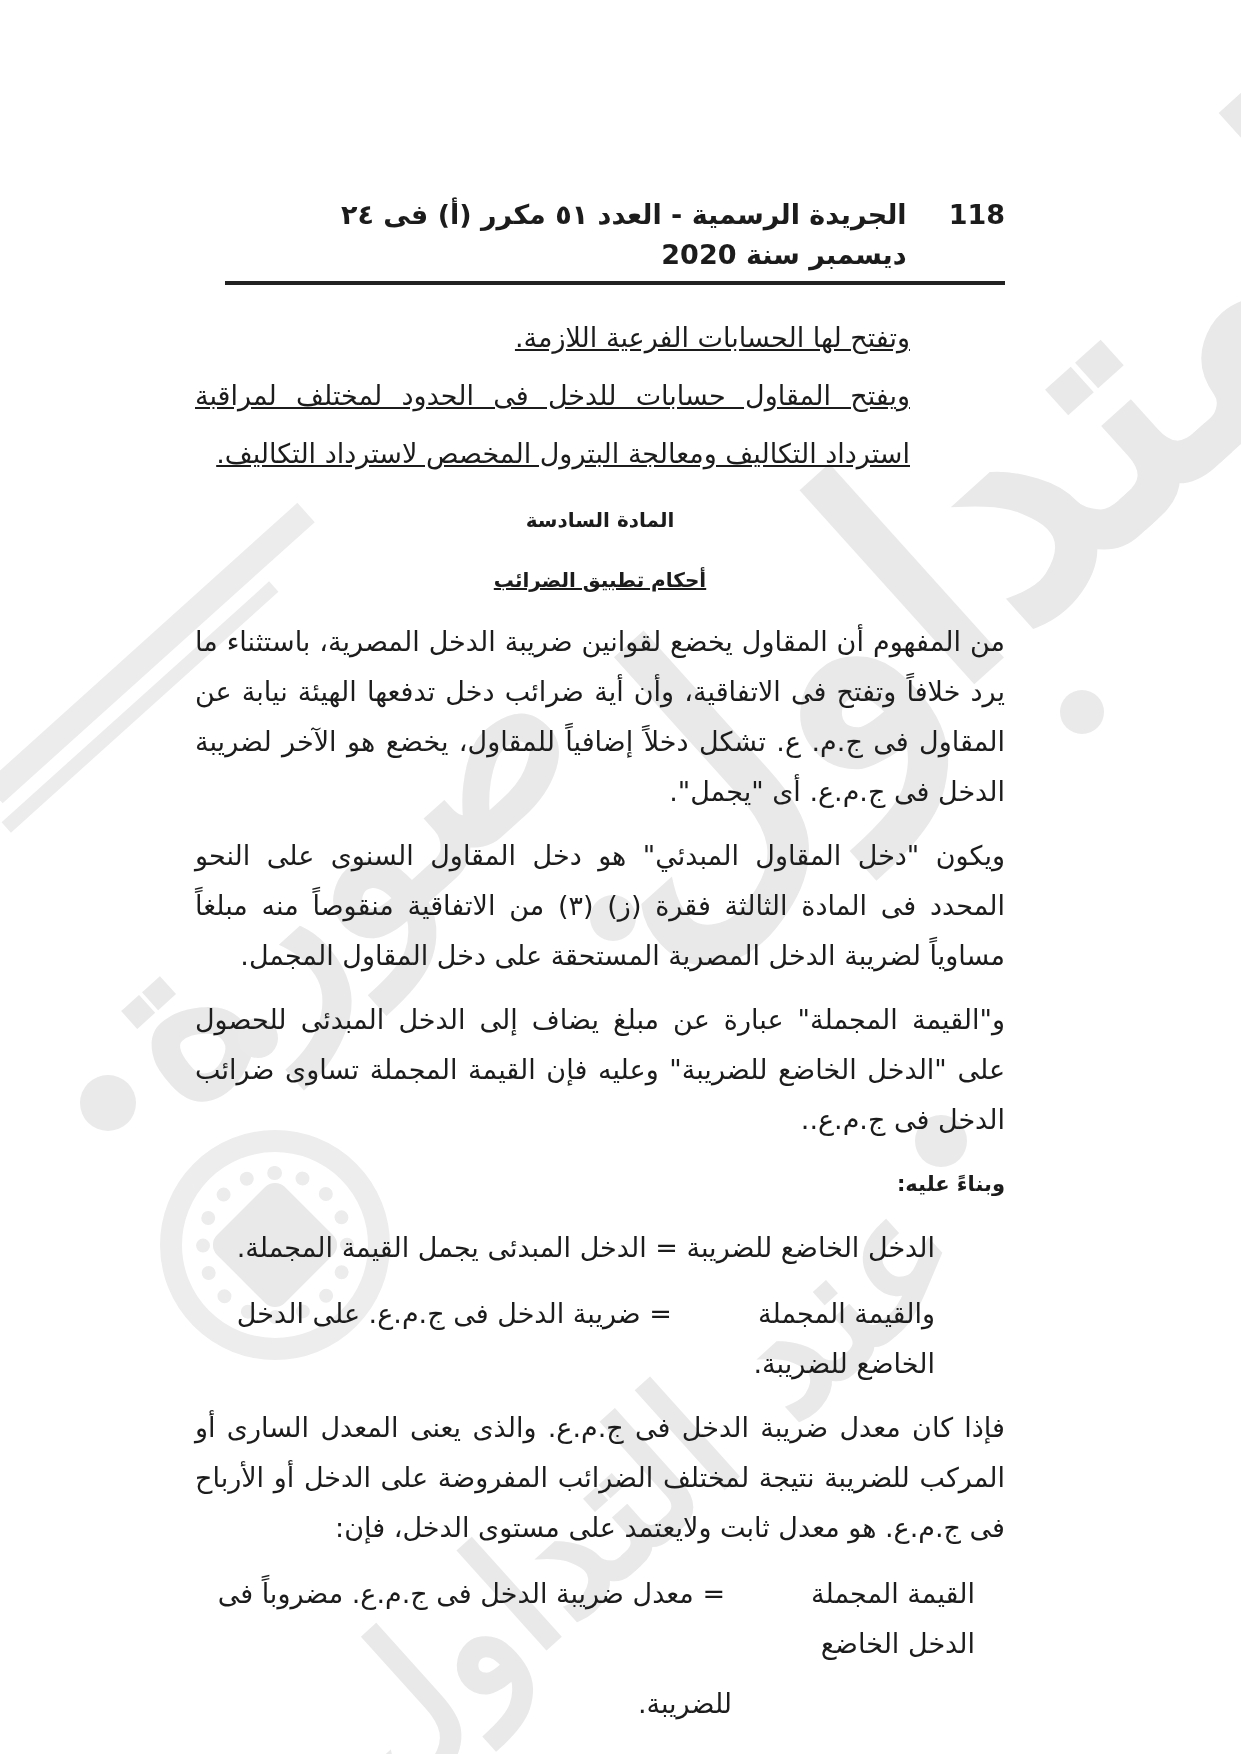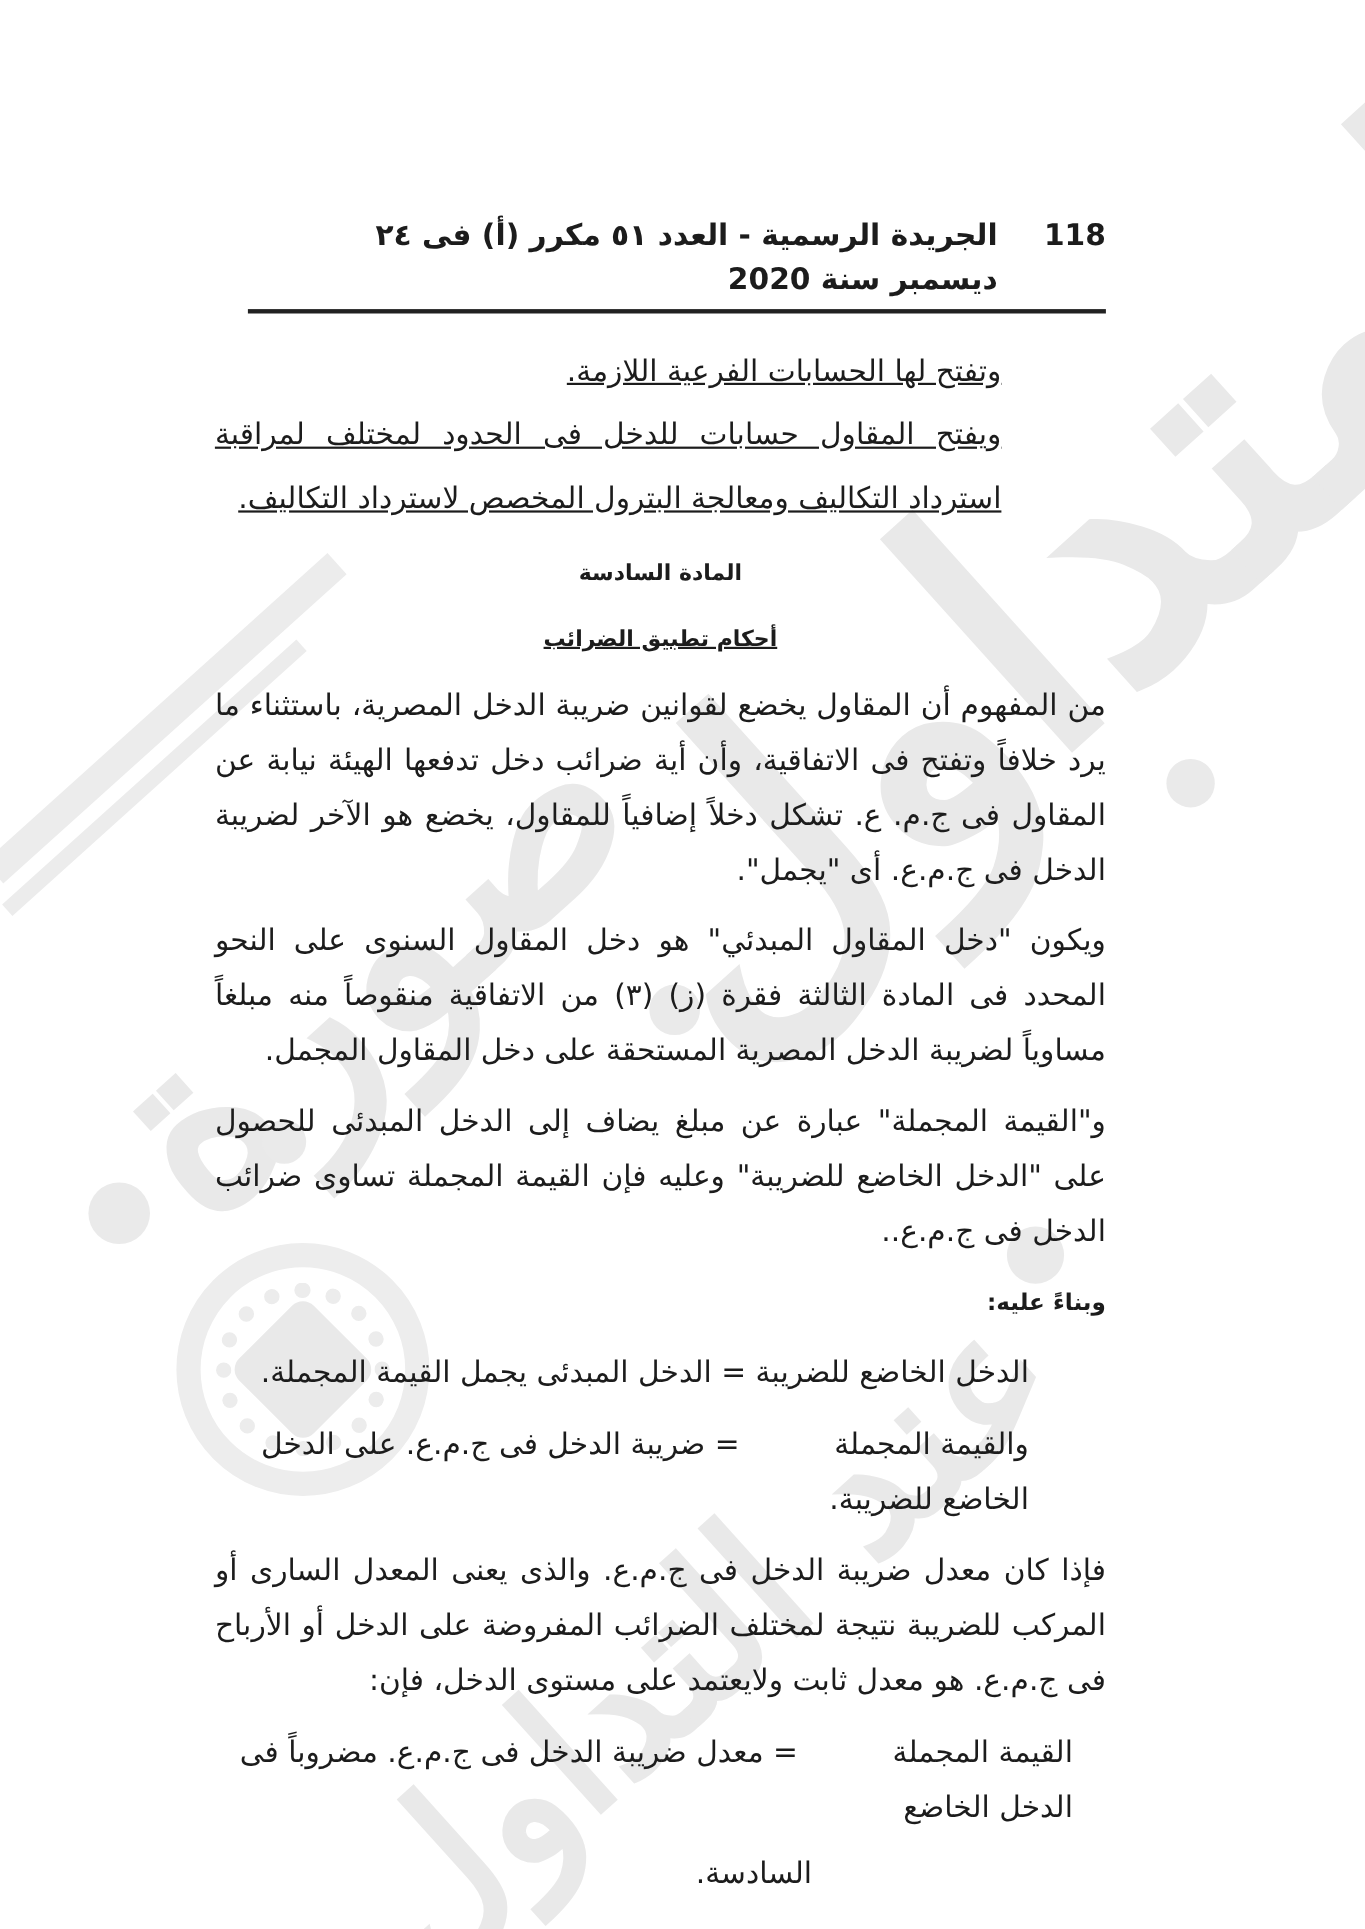--- a/index.html
+++ b/index.html
@@ -114,16 +114,16 @@
     <p class="basis-h">وبناءً عليه:</p>
 
     <p class="formula">الدخل الخاضع للضريبة = الدخل المبدئى يجمل القيمة المجملة.</p>
 
     <p class="formula"><span>والقيمة المجملة</span><span class="gap"></span><span>= ضريبة الدخل فى ج.م.ع. على الدخل الخاضع للضريبة.</span></p>
 
     <p class="para">فإذا كان معدل ضريبة الدخل فى ج.م.ع. والذى يعنى المعدل السارى أو المركب للضريبة نتيجة لمختلف الضرائب المفروضة على الدخل أو الأرباح فى ج.م.ع. هو معدل ثابت ولايعتمد على مستوى الدخل، فإن:</p>
 
     <p class="formula formula3"><span>القيمة المجملة</span><span class="gap"></span><span>= معدل ضريبة الدخل فى ج.م.ع. مضروباً فى الدخل الخاضع</span></p>
 
-    <p class="f-cont">السادسة.</p>
+    <p class="f-cont">للضريبة.</p>
 
   </div>
 </div>
 
 </body></html>

